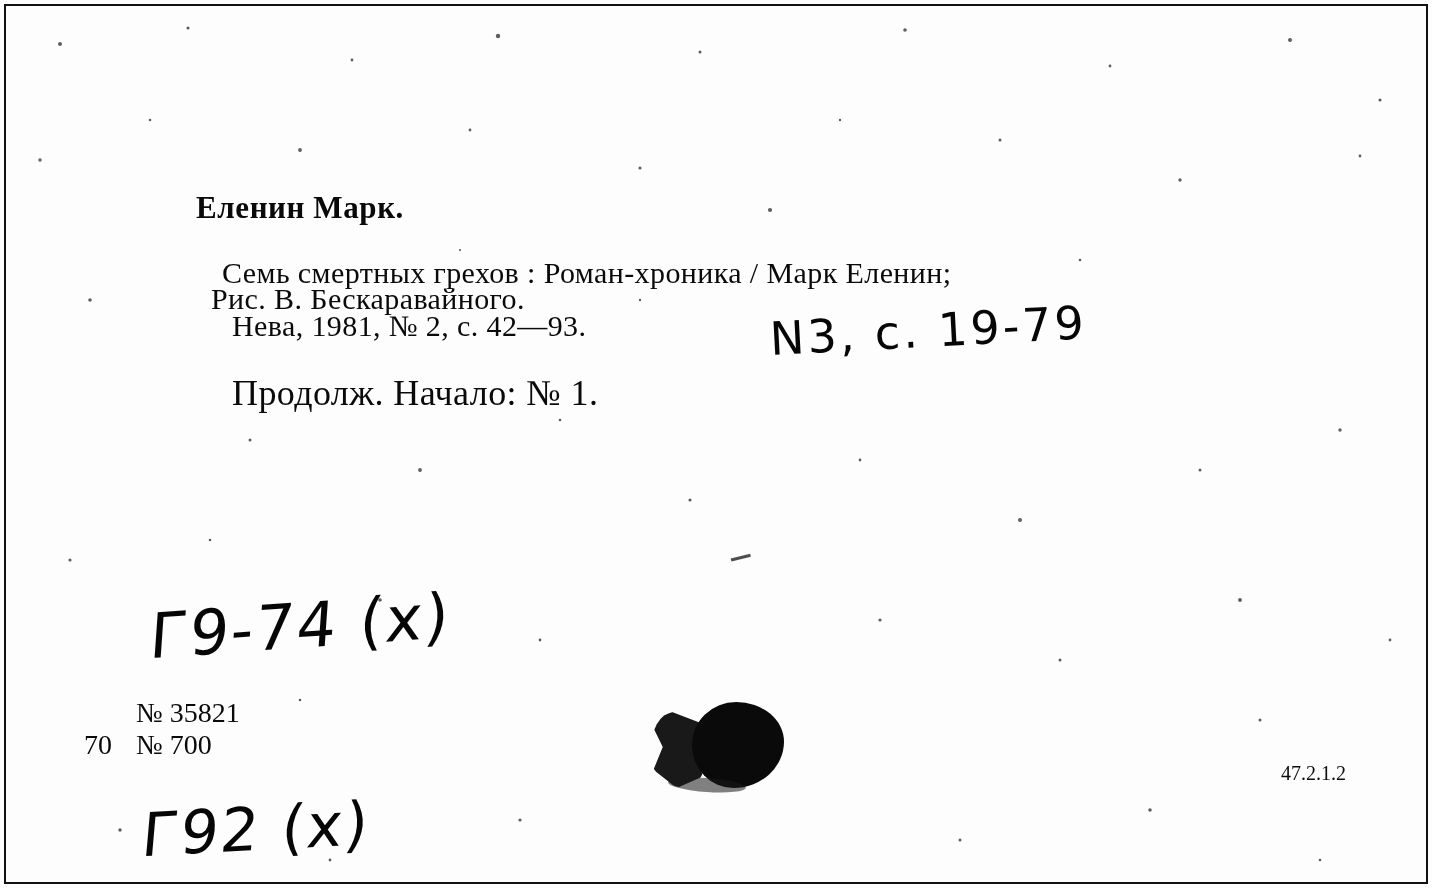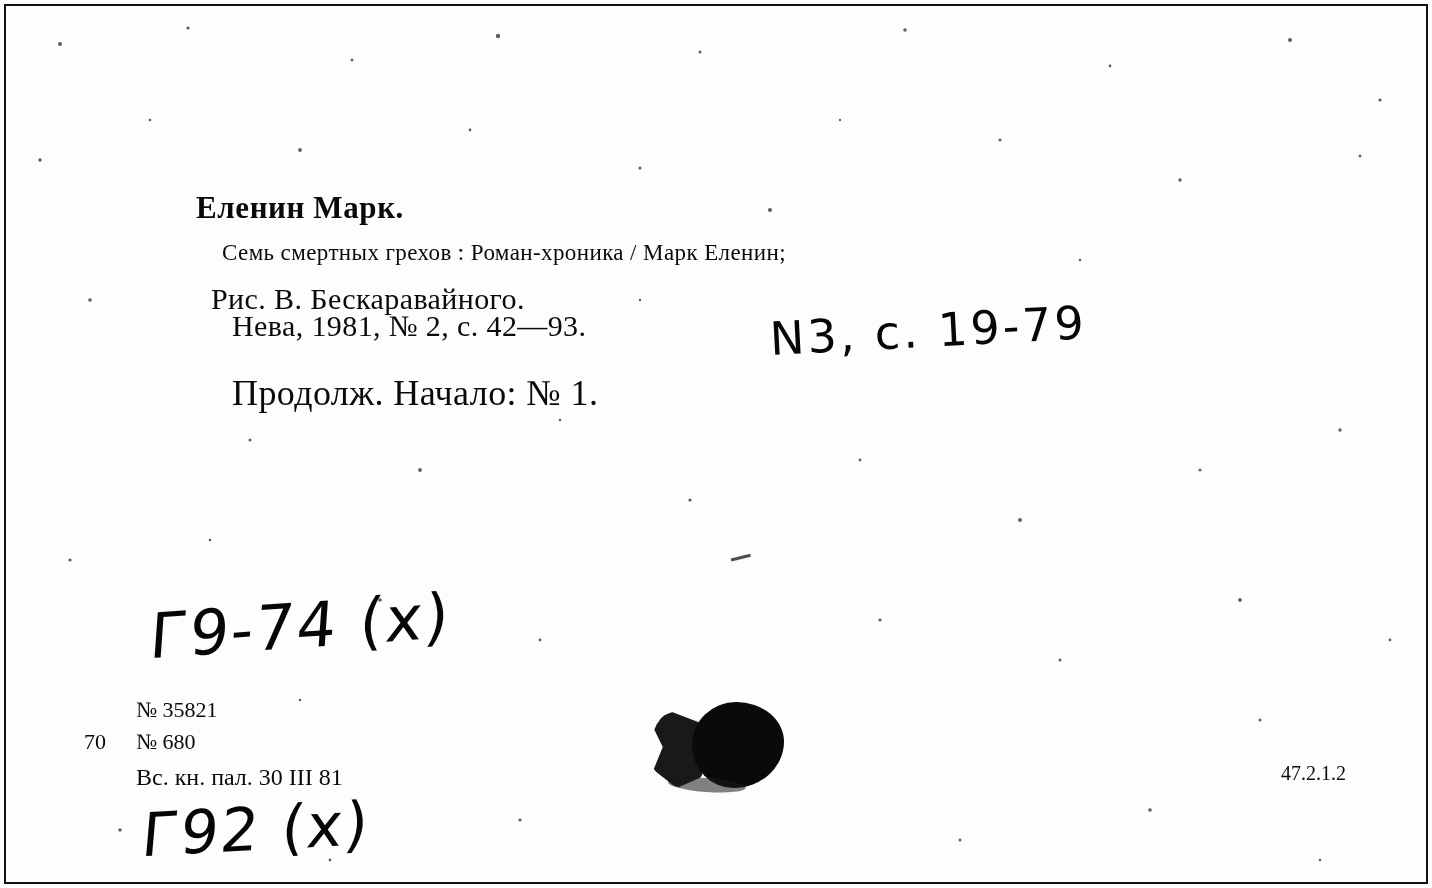--- a/index.html
+++ b/index.html
@@ -44,22 +44,22 @@
   }
   #author {
     left: 196px;
     top: 190px;
     font-size: 31px;
     font-weight: bold;
     letter-spacing: 0.6px;
   }
   #title-line {
     left: 222px;
-    top: 240px;
-    font-size: 23px;
+    top: 256px;
+    font-size: 30px;
   }
   #illustrator-line {
     left: 196px;
     top: 282px;
     font-size: 30px;
     margin-left: 15px;
   }
   #source-line {
     left: 232px;
     top: 309px;
@@ -69,21 +69,21 @@
     left: 232px;
     top: 372px;
     font-size: 36px;
   }
 
   
   .small-typed {
     position: absolute;
     white-space: nowrap;
     font-family: "Liberation Serif", serif;
-    font-size: 22px;
+    font-size: 28px;
     color: #0a0a0a;
   }
   #acc-number { left: 136px; top: 697px; }
   #year-mark  { left: 84px;  top: 729px; }
   #reg-number { left: 136px; top: 729px; }
   #palata-line{ left: 136px; top: 764px; font-size: 24px; }
   #class-code {
     position: absolute;
     right: 86px;
     top: 762px;
@@ -232,22 +232,21 @@
   <div class="typed" id="illustrator-line">Рис. В. Бескаравайного.</div>
   <div class="typed" id="source-line">Нева, 1981, № 2, с. 42—93.</div>
   <div class="typed" id="continuation-line">Продолж. Начало: № 1.</div>
 
   <div class="hand" id="hand-issue">N3, c. 19-79</div>
   <div class="hand" id="hand-shelf-top">Г9-74 (х)</div>
   <div class="hand" id="hand-shelf-bottom">Г92 (х)</div>
 
   <div class="small-typed" id="acc-number">№ 35821</div>
   <div class="small-typed" id="year-mark">70</div>
-  <div class="small-typed" id="reg-number">№ 680</div>
-  <div class="small-typed" id="palata-line">Вс. кн. пал. 30 III 81</div>
+  <div class="small-typed" id="reg-number">№ 700</div>
   <div id="class-code">47.2.1.2</div>
 
   <div id="tick-mark"></div>
   <div id="ink-blot-tail"></div>
   <div id="ink-blot"></div>
   <div id="ink-smudge"></div>
 
 </div>
 
 </body></html>

